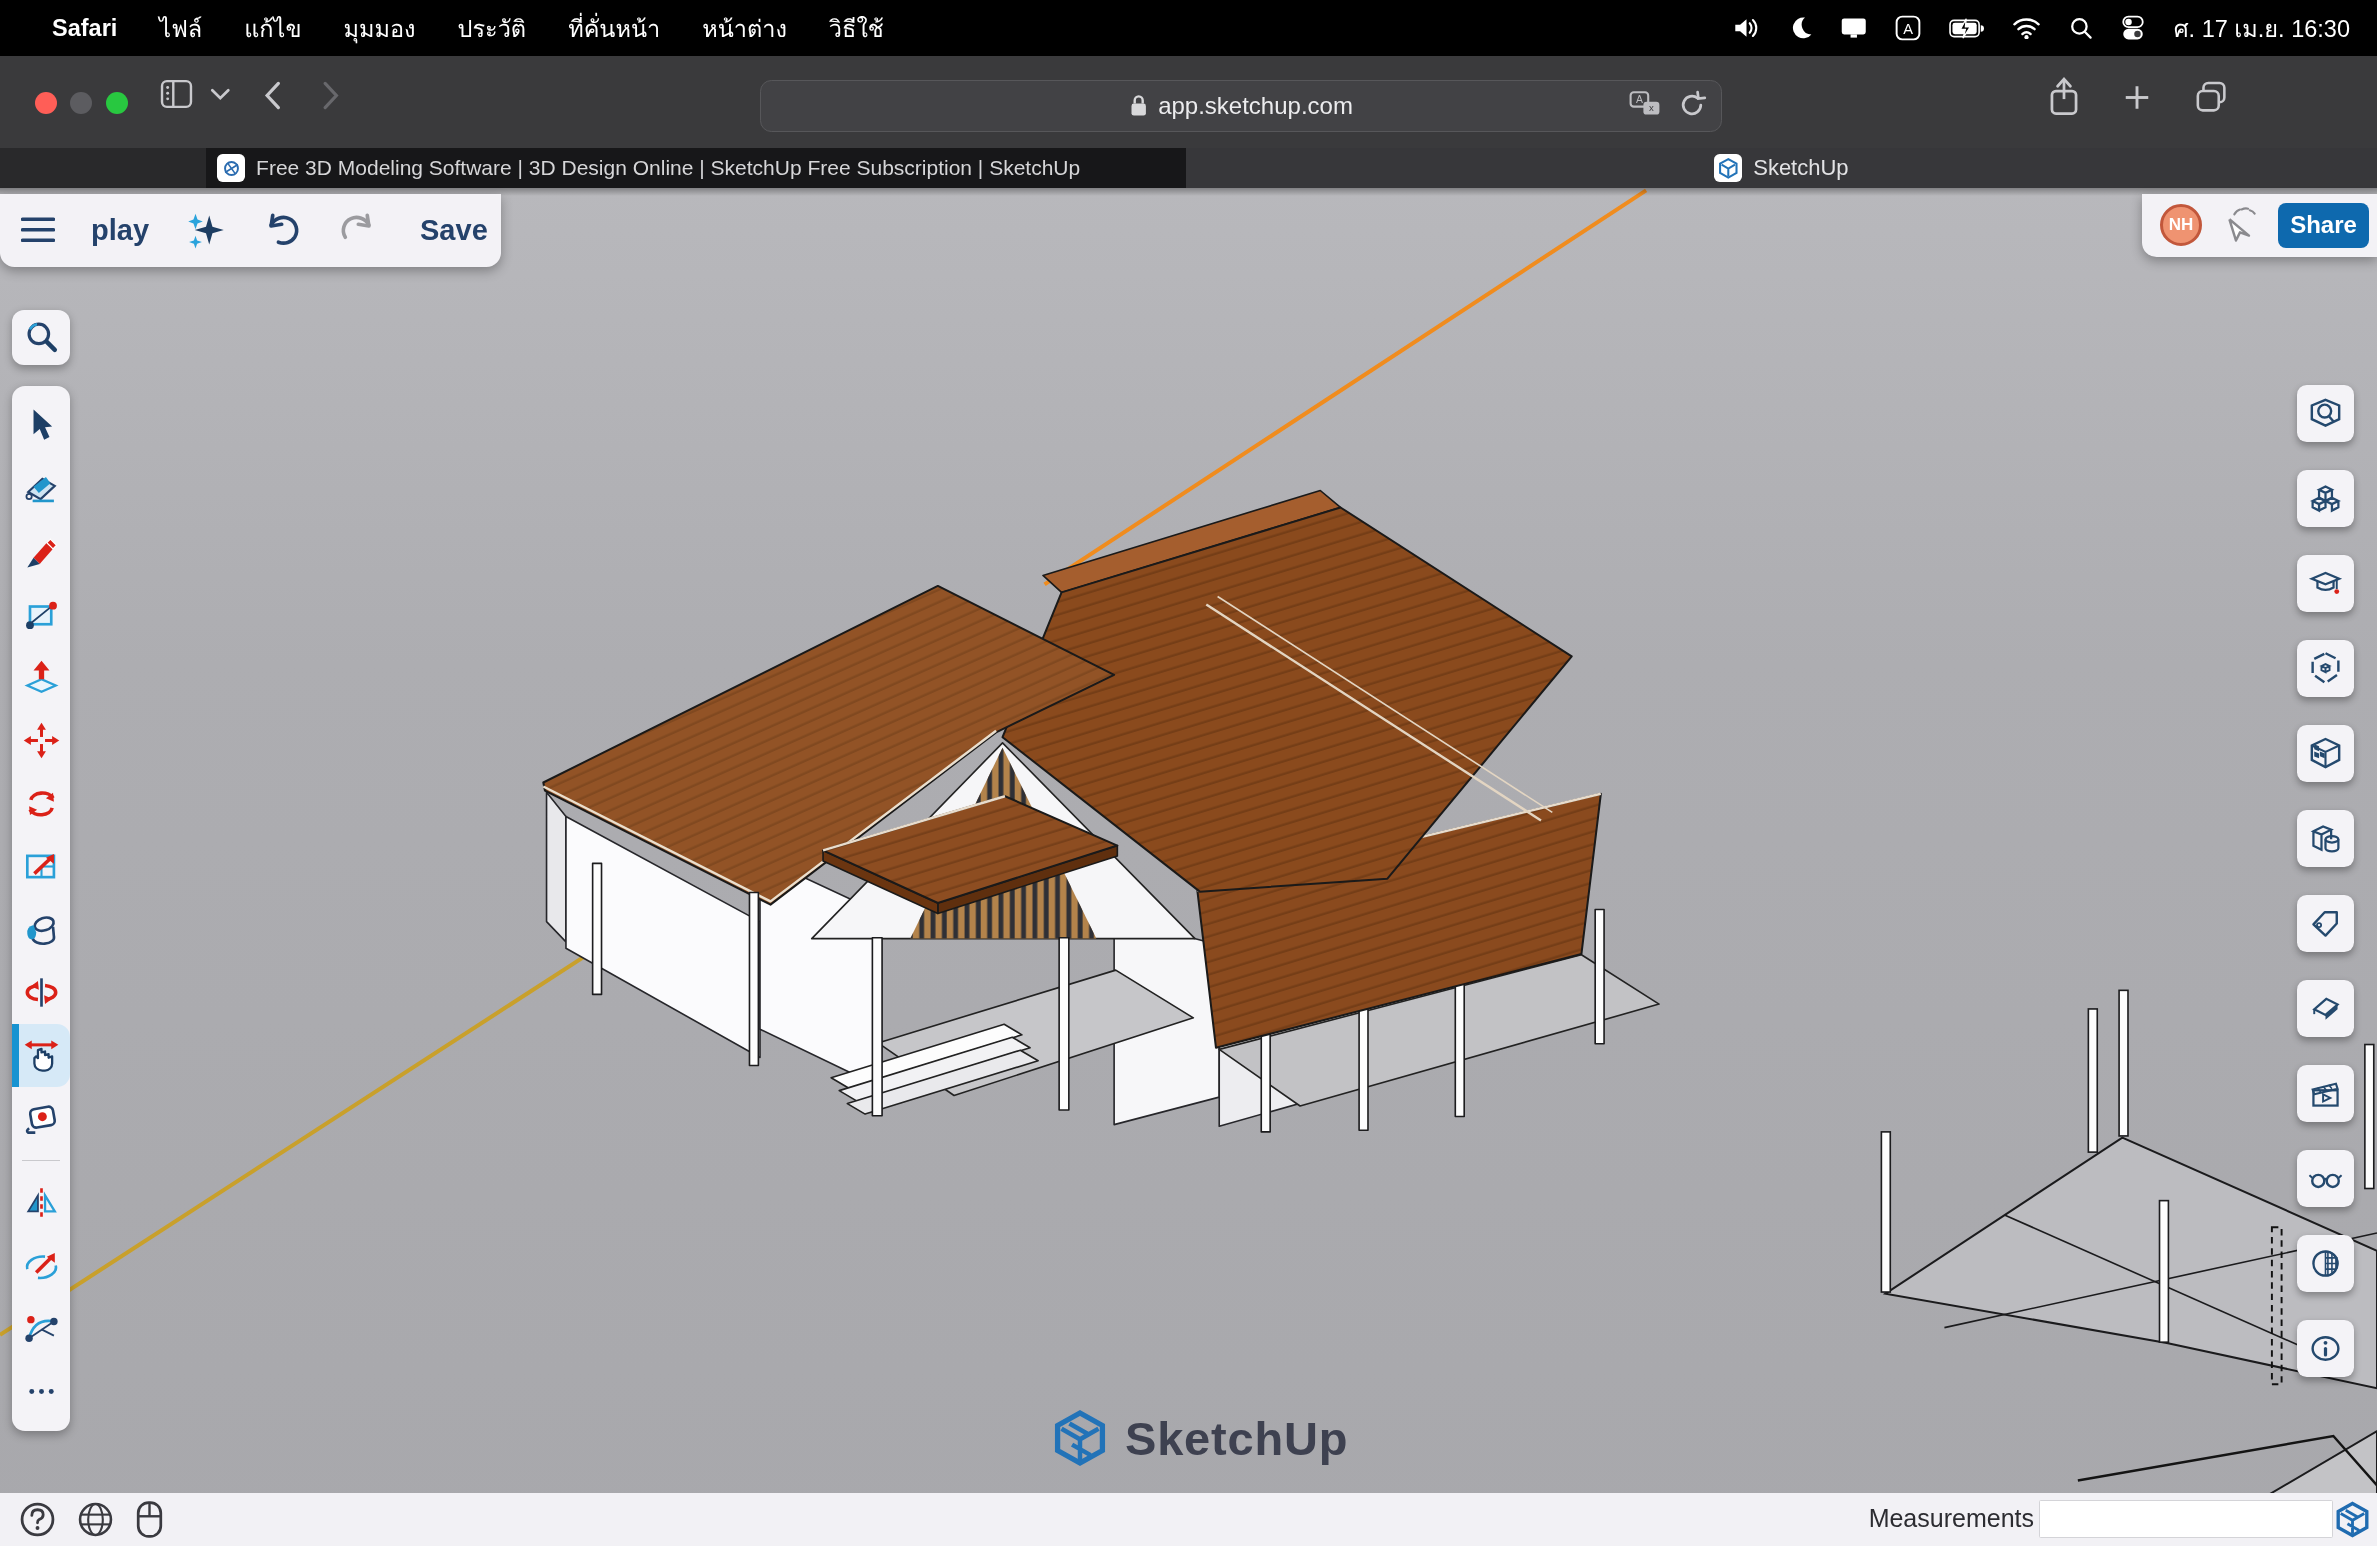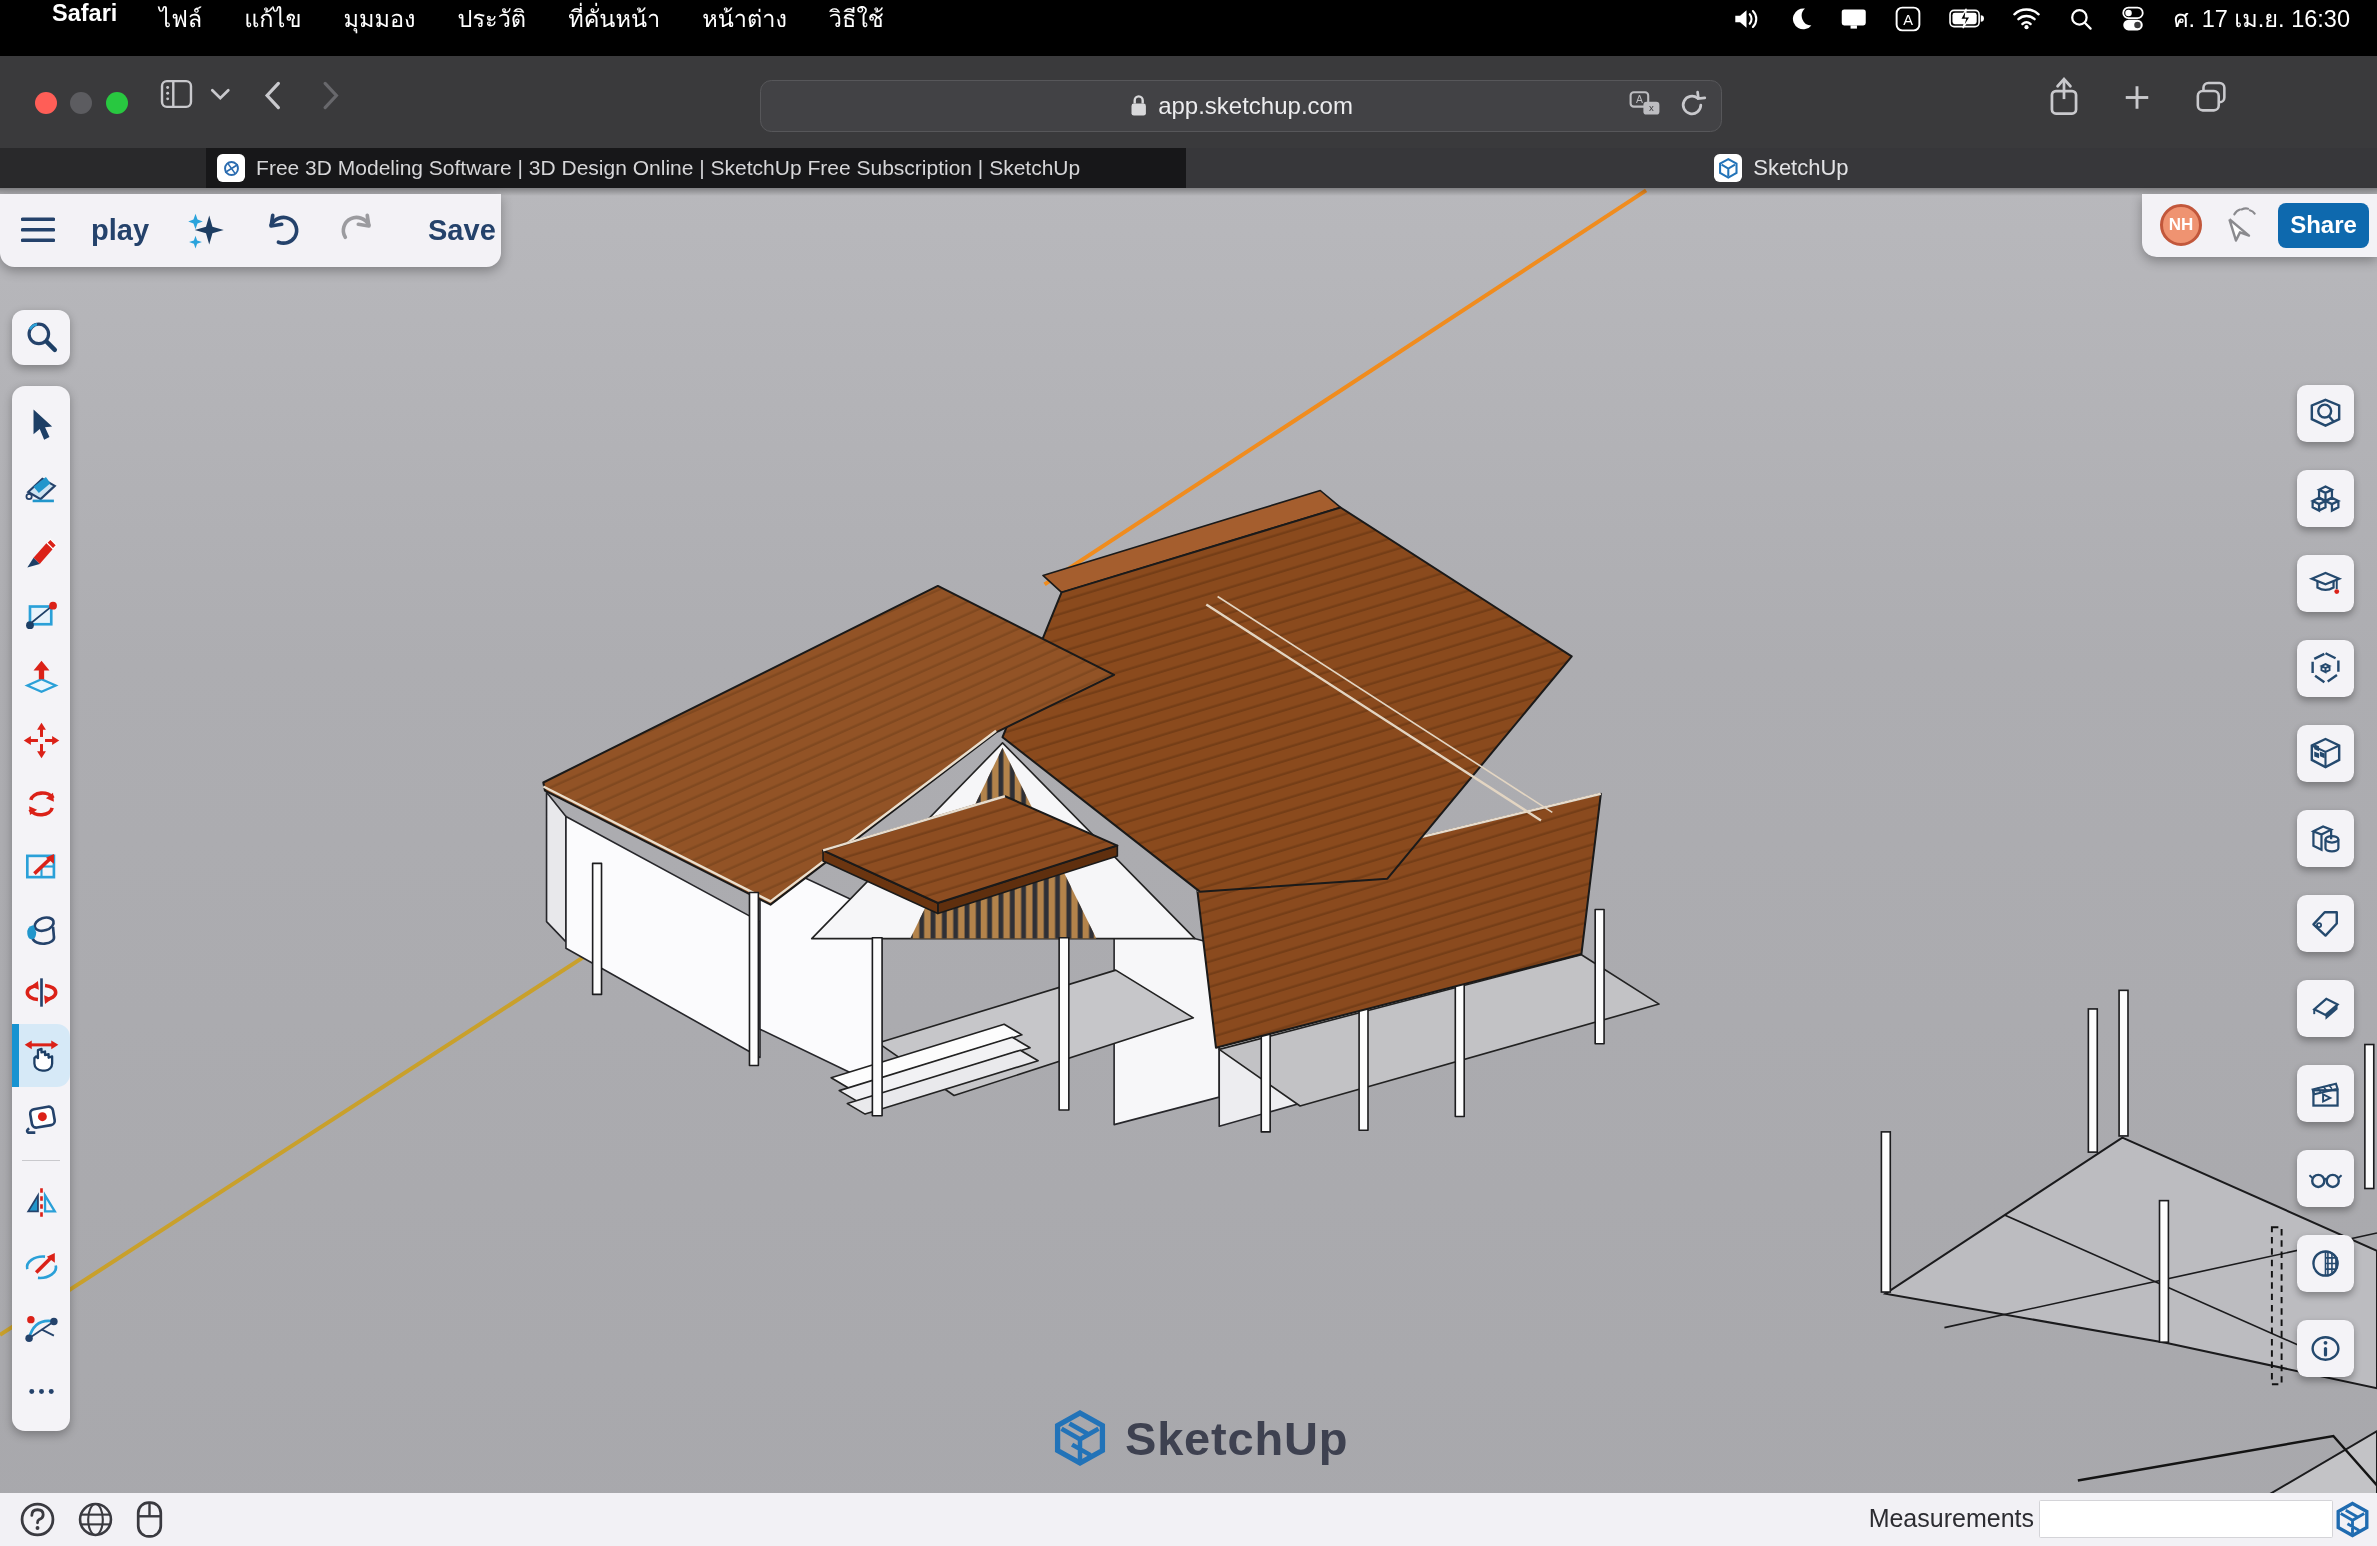--- a/index.html
+++ b/index.html
@@ -1,21 +1,21 @@
 <!DOCTYPE html>
 <html style="--accent_blue: #0e69ae; --selection: #d6e9f7; --selection_bar: #1793d1; --navy: #24426b; --tool_red: #db2118; --tool_lightblue: #2aa0d8; --roof_main: #8a4a1d; --roof_left: #925326; --axis_orange: #f08c1e; --axis_yellow: #c9a02b; --avatar_bg: #ef9371; --avatar_ring: #c2573b; --sketchup_blue: #2273b8;font-size:13px"><head>
 <meta charset="utf-8">
 <style>
   html,body{margin:0;padding:0;width:2377px;height:1546px;overflow:hidden;
     font-family:"Liberation Sans","DejaVu Sans",sans-serif;background:#000;}
   *{box-sizing:border-box;}
 
   
   .menubar{position:absolute;left:0;top:0;width:2377px;height:56px;background:#000;
-    display:flex;align-items:flex-start;color:#fff;font-size:23.5px;}
+    display:flex;align-items:center;color:#fff;font-size:23.5px;}
   .menubar .apple{margin-left:31px;font-size:26px;}
   .menubar .mi{padding:0 21px;}
   .menubar .mi.bold{font-weight:bold;}
   .menubar .spacer{flex:1;}
   .statusicons{display:flex;align-items:center;gap:27.5px;margin-right:27px;}
   .statusicons svg{display:block;}
   .mtime{font-size:23.5px;white-space:nowrap;}
 
   
   .browserbar{position:absolute;left:0;top:56px;width:2377px;height:92px;background:#3a3a3c;}
@@ -44,21 +44,21 @@
     background:linear-gradient(#b8b8bc 0%,#adadb1 35%,#a8a8ac 100%);}
   .app::before{content:"";position:absolute;left:0;top:0;width:100%;height:8px;
     background:linear-gradient(rgba(0,0,0,.30),rgba(0,0,0,0));z-index:5;}
   svg.scene{position:absolute;left:0;top:0;width:2377px;height:1358px;}
 
   
   .topbar-left{position:absolute;left:0;top:5.7px;width:501px;height:73px;background:#f3f2f6;
     border-radius:0 0 14.6px 14.6px;box-shadow:0 4px 11.3px rgba(0,0,0,.30);display:flex;align-items:center;
     padding-left:21px;gap:36px;z-index:10;}
   .playtxt{font-size:29px;font-weight:bold;color:#24426b;}
-  .savetxt{font-size:29px;font-weight:bold;color:#24426b;margin-left:15px;}
+  .savetxt{font-size:29px;font-weight:bold;color:#24426b;margin-left:7px;}
   .topbar-right{position:absolute;right:0;top:5.7px;width:235px;height:63px;background:#f3f2f6;
     border-radius:0 0 0 14.6px;box-shadow:0 4px 11.3px rgba(0,0,0,.30);display:flex;align-items:center;
     gap:16px;padding-left:18px;z-index:10;}
   .avatar{width:42px;height:42px;border-radius:50%;background:var(--avatar_bg,#ef9371);
     border:3.2px solid var(--avatar_ring,#c2573b);color:#fff;font-size:17px;font-weight:bold;
     display:flex;align-items:center;justify-content:center;}
   .sharebtn{width:91px;height:45px;background:var(--accent_blue,#0e69ae);border:none;border-radius:8px;
     color:#fff;font-size:24px;font-weight:bold;}
 
   

